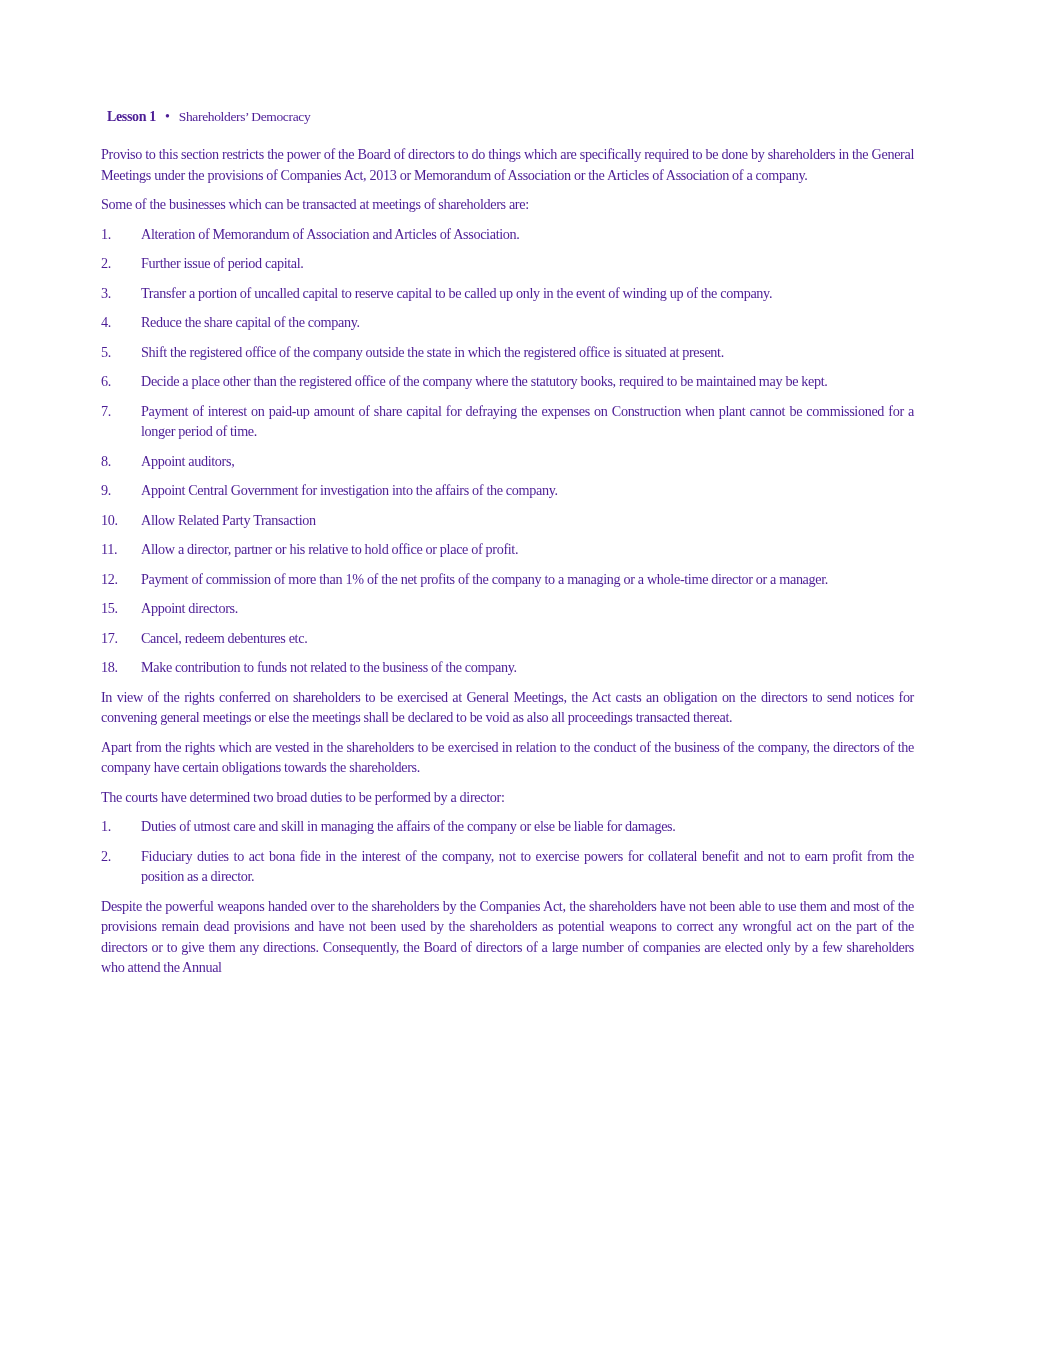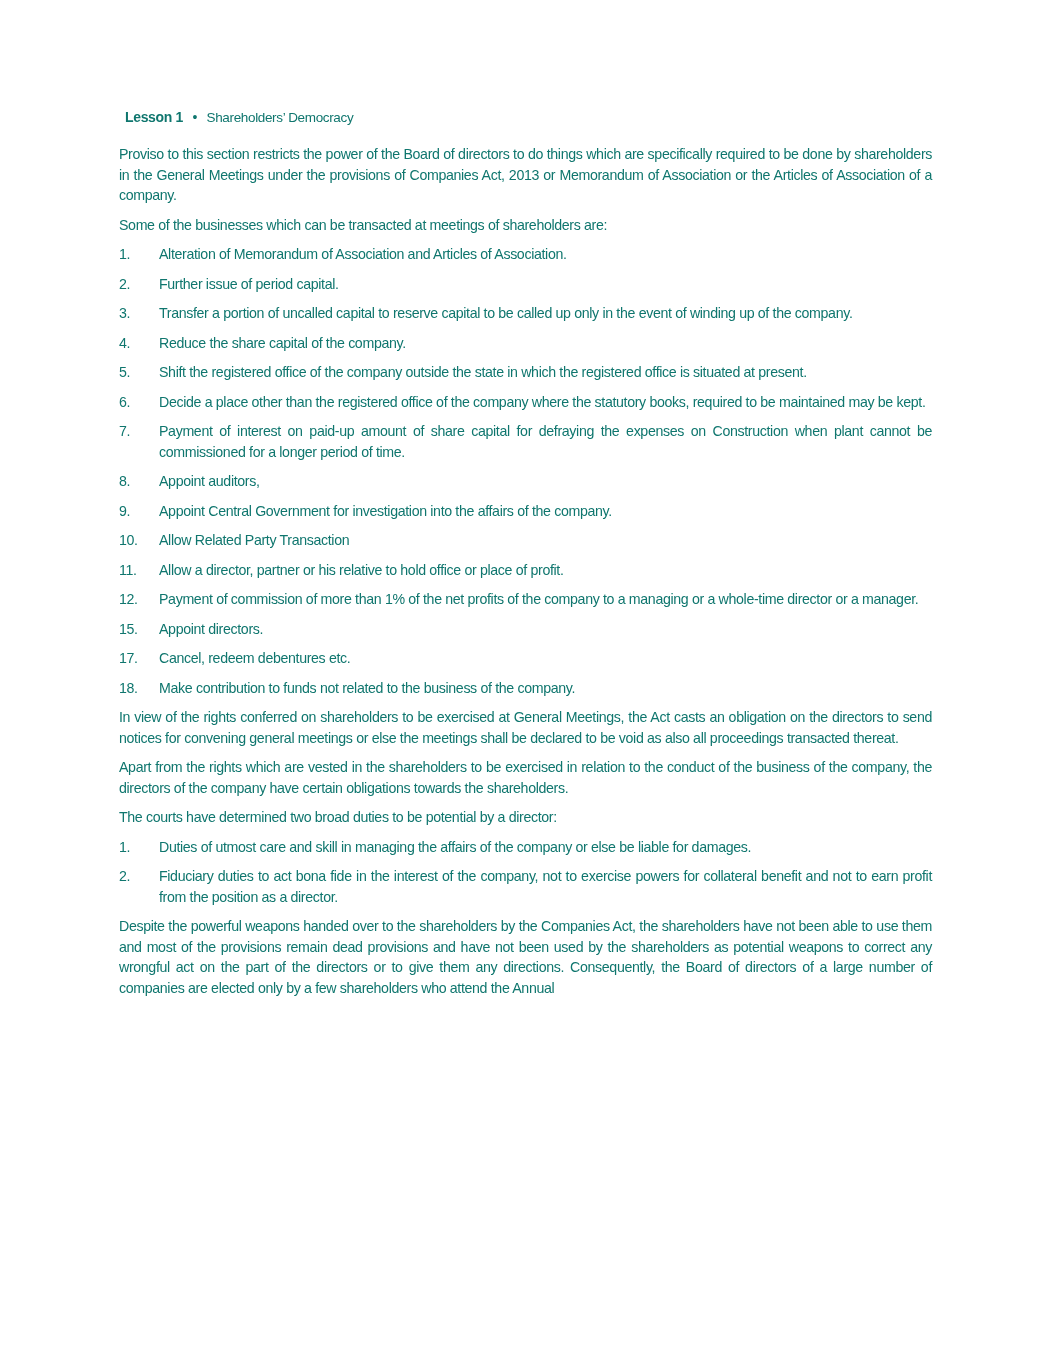--- a/index.html
+++ b/index.html
@@ -1,20 +1,20 @@
 <!DOCTYPE html>
 <html><head>
 <meta charset="utf-8">
 <style>
   html, body { margin: 0; padding: 0; background: #ffffff; }
   body { width: 1042px; height: 1359px; position: relative; overflow: hidden; }
   .page {
-    position: absolute; left: 119px; top: 107px; width: 813px;
-    font-family: Liberation Sans, sans-serif;
-    color: #0f766e; font-size: 14.2px; line-height: 20.5px;
+    position: absolute; left: 101px; top: 107px; width: 813px;
+    font-family: Liberation Serif, serif;
+    color: #4c1d95; font-size: 14.2px; line-height: 20.5px;
     letter-spacing: -0.35px;
   }
   .header { margin-left: 6px; margin-bottom: 17px; font-size: 14px; height: 20px; }
   .header .lesson { font-weight: bold; }
   .header .bullet { margin: 0 6px; }
   .header .title { font-size: 13.5px; }
   p { margin: 0 0 9px 0; text-align: justify; }
   ol { list-style: none; margin: 0; padding: 0; }
   li { display: flex; margin: 0 0 9px 0; }
   li .num { width: 40px; flex: 0 0 40px; }
@@ -91,21 +91,21 @@
         <span class="txt">Cancel, redeem debentures etc.</span>
       </li>
     <li>
         <span class="num">18.</span>
         <span class="txt">Make contribution to funds not related to the business of the company.</span>
       </li>
   </ol>
 
   <p>In view of the rights conferred on shareholders to be exercised at General Meetings, the Act casts an obligation on the directors to send notices for convening general meetings or else the meetings shall be declared to be void as also all proceedings transacted thereat.</p>
   <p>Apart from the rights which are vested in the shareholders to be exercised in relation to the conduct of the business of the company, the directors of the company have certain obligations towards the shareholders.</p>
-  <p>The courts have determined two broad duties to be potential by a director:</p>
+  <p>The courts have determined two broad duties to be performed by a director:</p>
 
   <ol>
     <li>
         <span class="num">1.</span>
         <span class="txt">Duties of utmost care and skill in managing the affairs of the company or else be liable for damages.</span>
       </li>
     <li>
         <span class="num">2.</span>
         <span class="txt">Fiduciary duties to act bona fide in the interest of the company, not to exercise powers for collateral benefit and not to earn profit from the position as a director.</span>
       </li>

